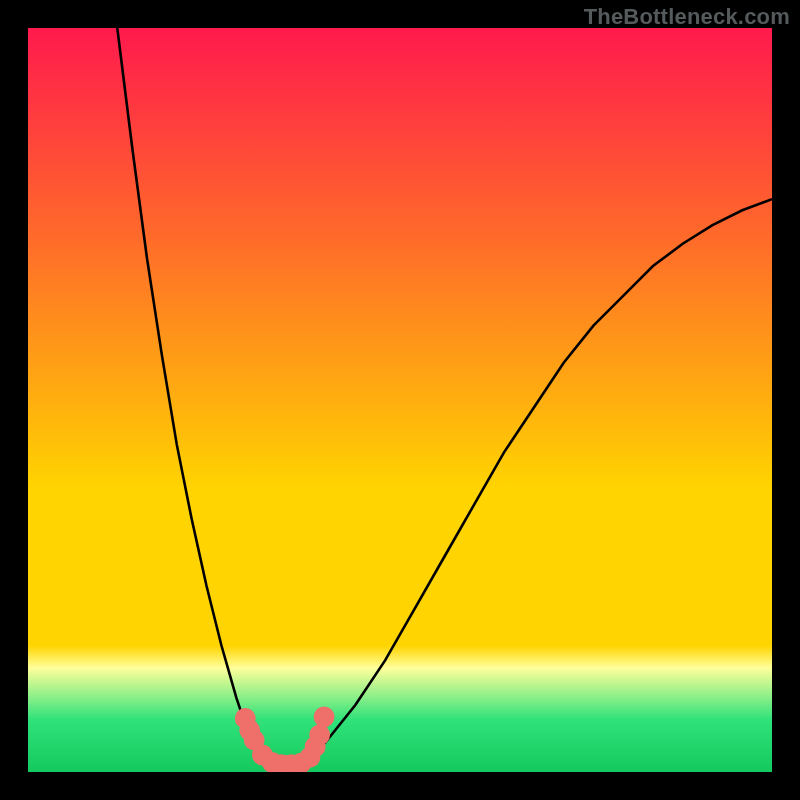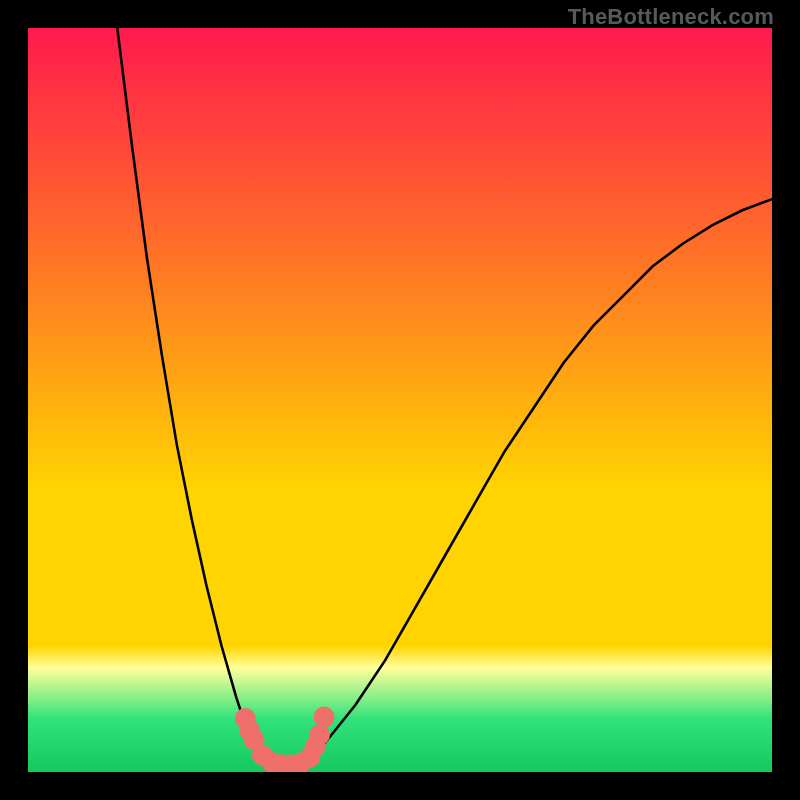--- a/index.html
+++ b/index.html
@@ -24,21 +24,21 @@
     height: 744px;
   }
   .plot-area svg {
     display: block;
     width: 100%;
     height: 100%;
   }
   .watermark {
     position: absolute;
     top: 4px;
-    right: 26px;
+    right: 10px;
     color: #555a5c;
     font-size: 22px;
     font-weight: 600;
     letter-spacing: 0.2px;
     user-select: none;
   }
 </style>
 </head>
 <body>
 

